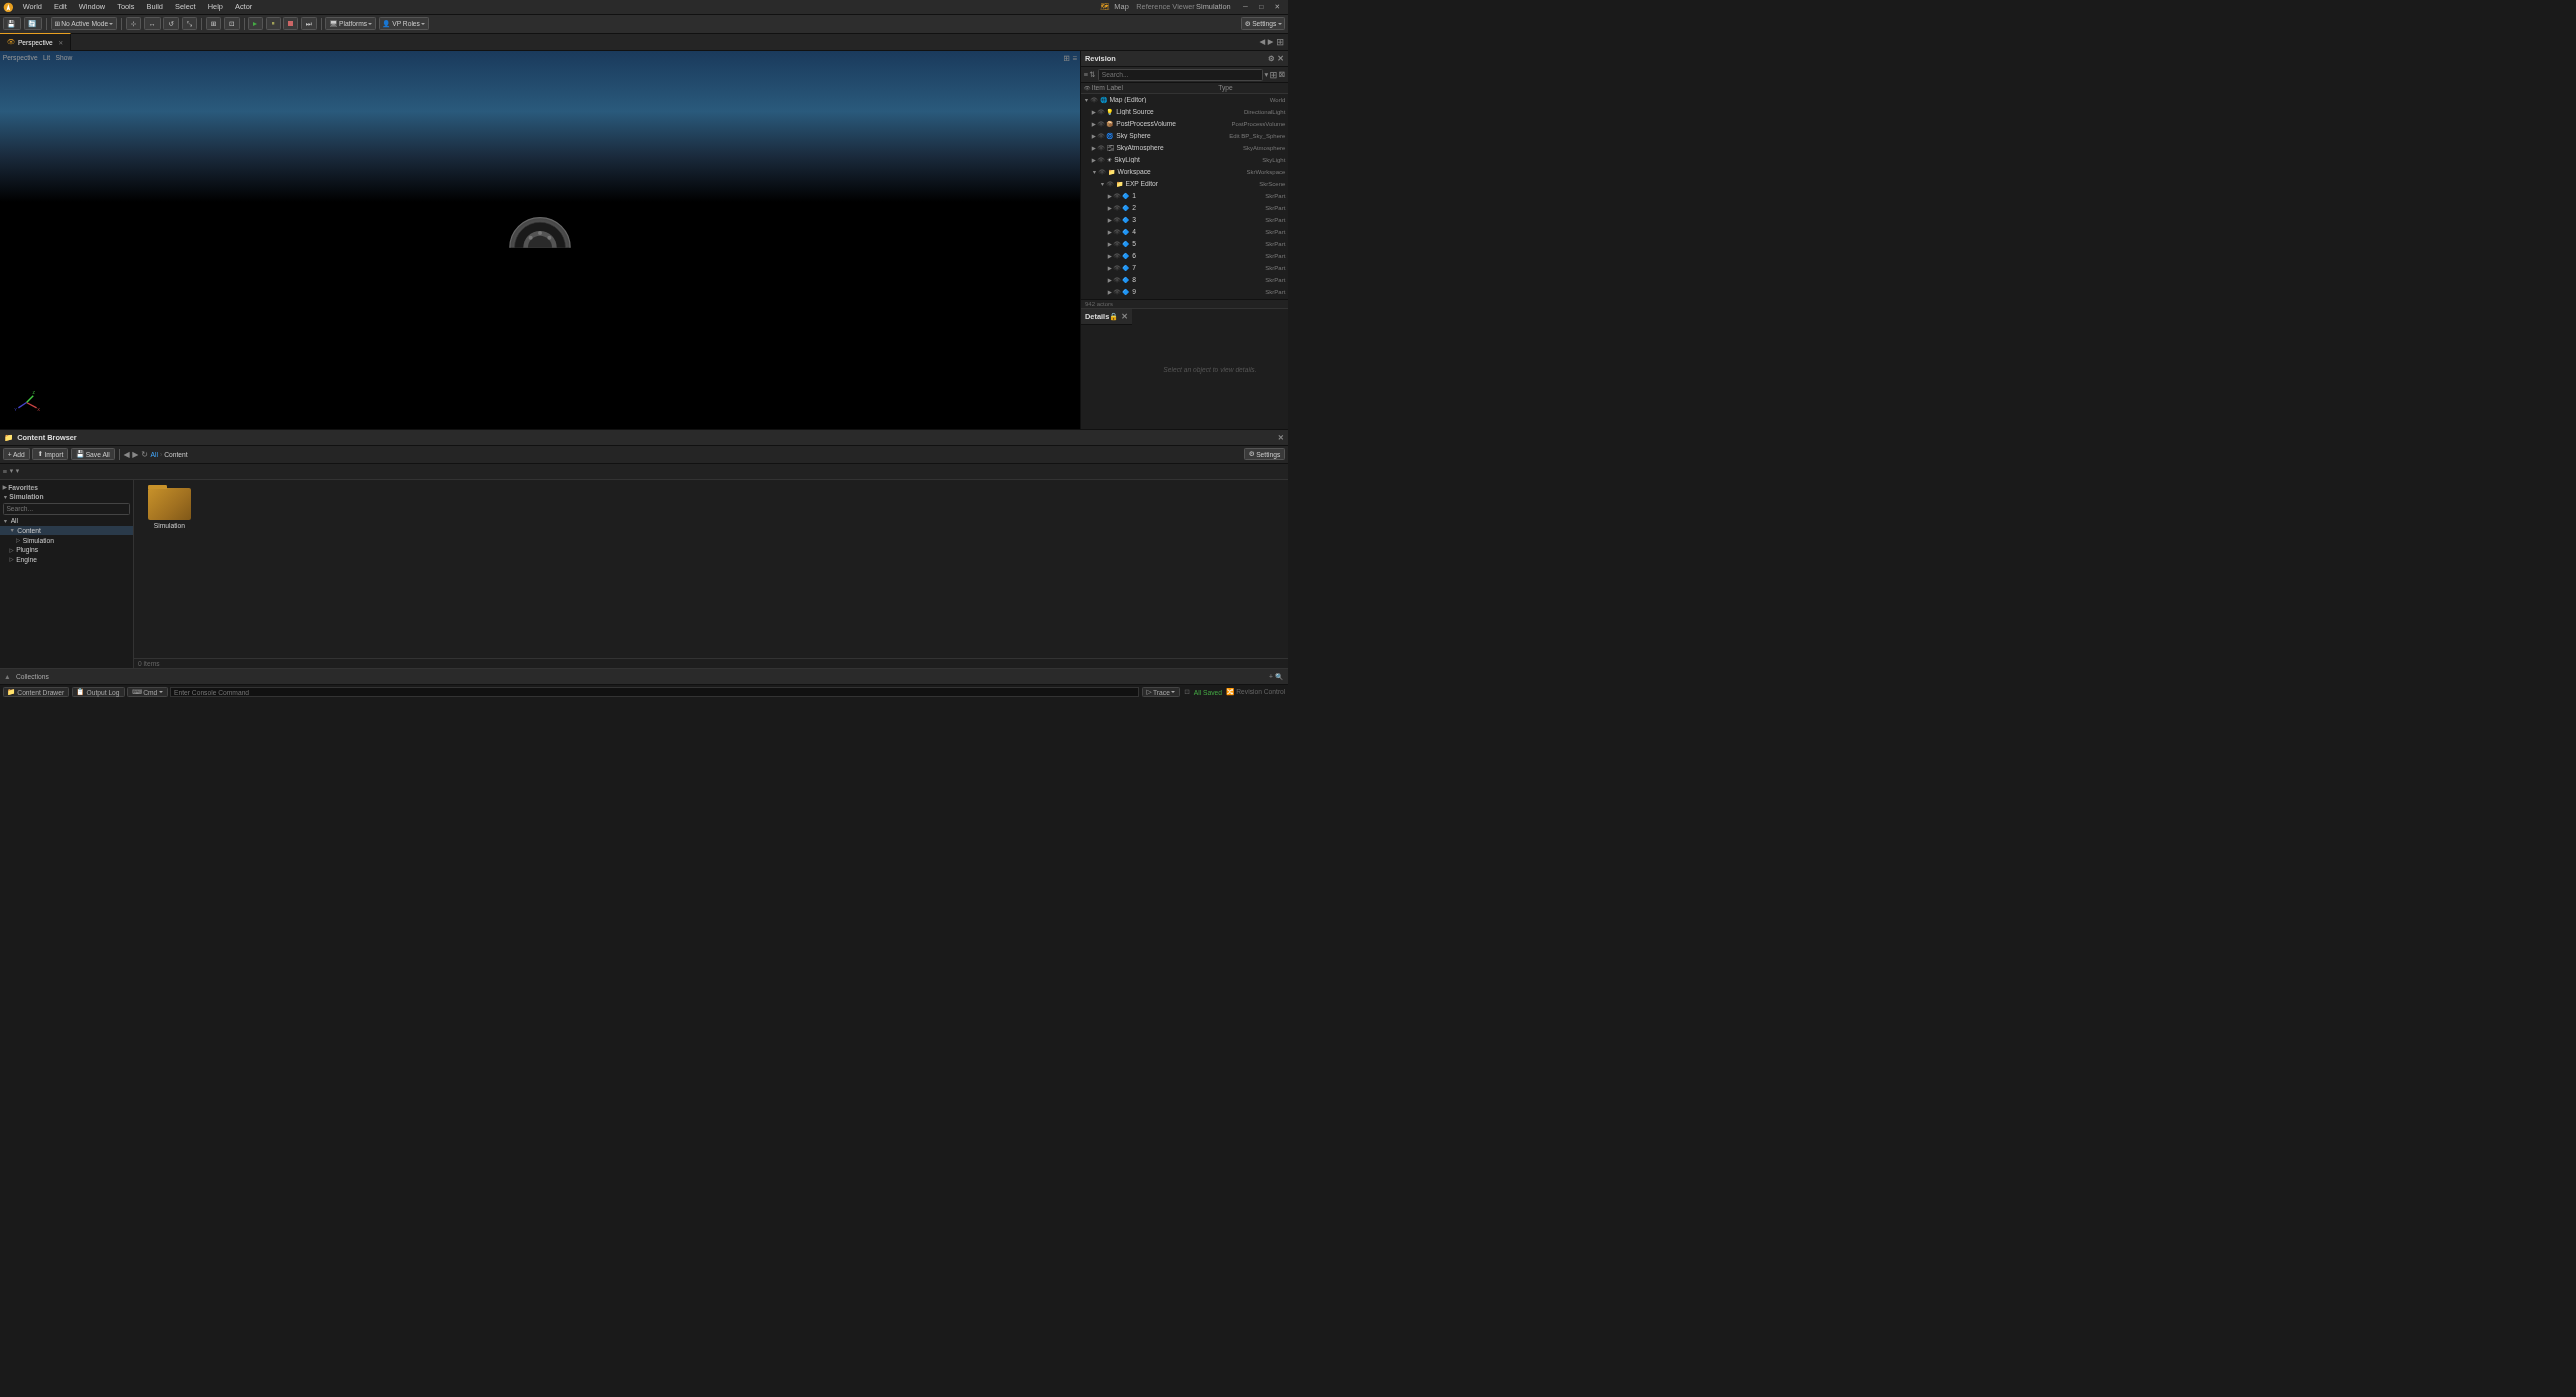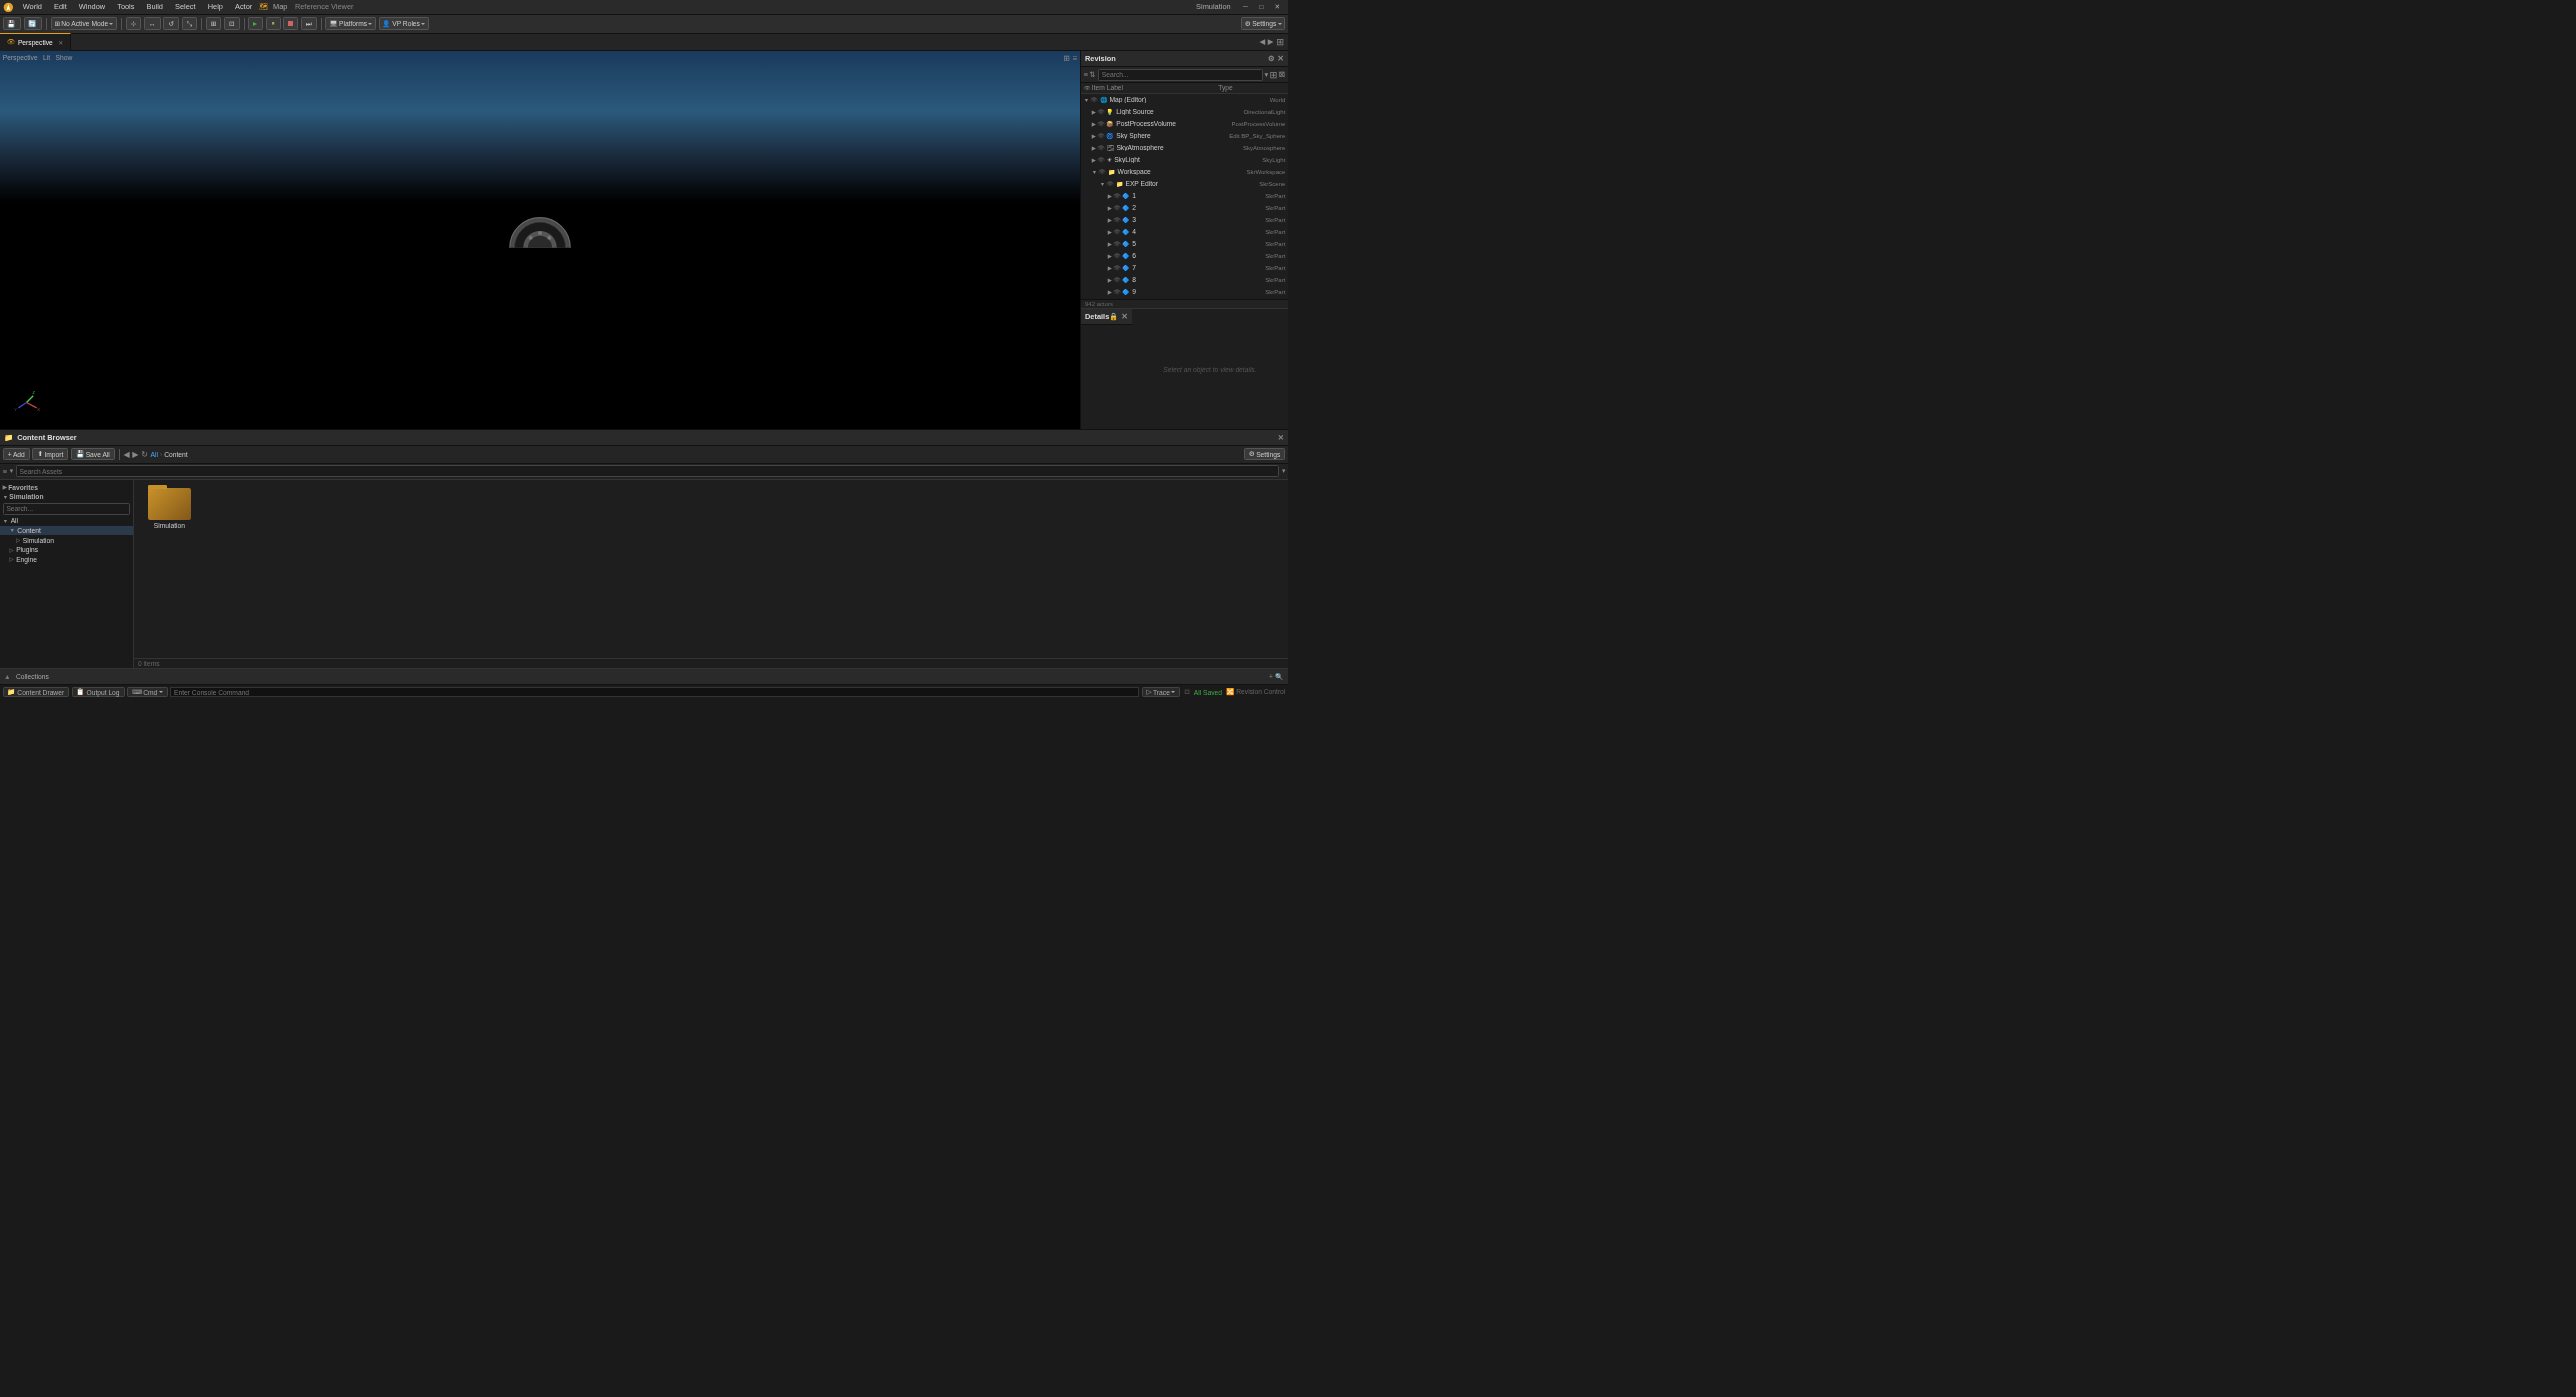--- a/index.html
+++ b/index.html
@@ -30,21 +30,21 @@
       margin-right: 2.7px;
     }
     .menu-item {
       padding: 1.3px 5.4px;
       color: #ccc;
       cursor: pointer;
       font-size: 7.4px;
     }
     .title-center {
       flex: 1;
-      text-align: left;
+      text-align: right;
       font-size: 7.4px;
       color: #aaa;
     }
     .title-right {
       font-size: 7.4px;
       color: #aaa;
       padding-right: 5.4px;
     }
     .window-controls {
       display: flex;
@@ -936,21 +936,20 @@
           <div class="cb-btn">
             <span>⚙</span>
             <span>Settings</span>
           </div>
         </div>
       </div>
 
       <div class="asset-toolbar">
         <span style="color:#888;cursor:pointer;font-size:7.4px;">≡</span>
         <span style="color:#888;cursor:pointer;font-size:6.7px;">▾</span>
-        <input class="asset-search" type="text" placeholder="Search Assets" style="">
         <span style="color:#888;cursor:pointer;font-size:6.7px;">▾</span>
       </div>
 
       <div class="cb-layout">
 
         <div class="source-tree">
           <div class="source-section-header">
             <span class="fold-arrow">▶</span>
             <span>Favorites</span>
           </div>

